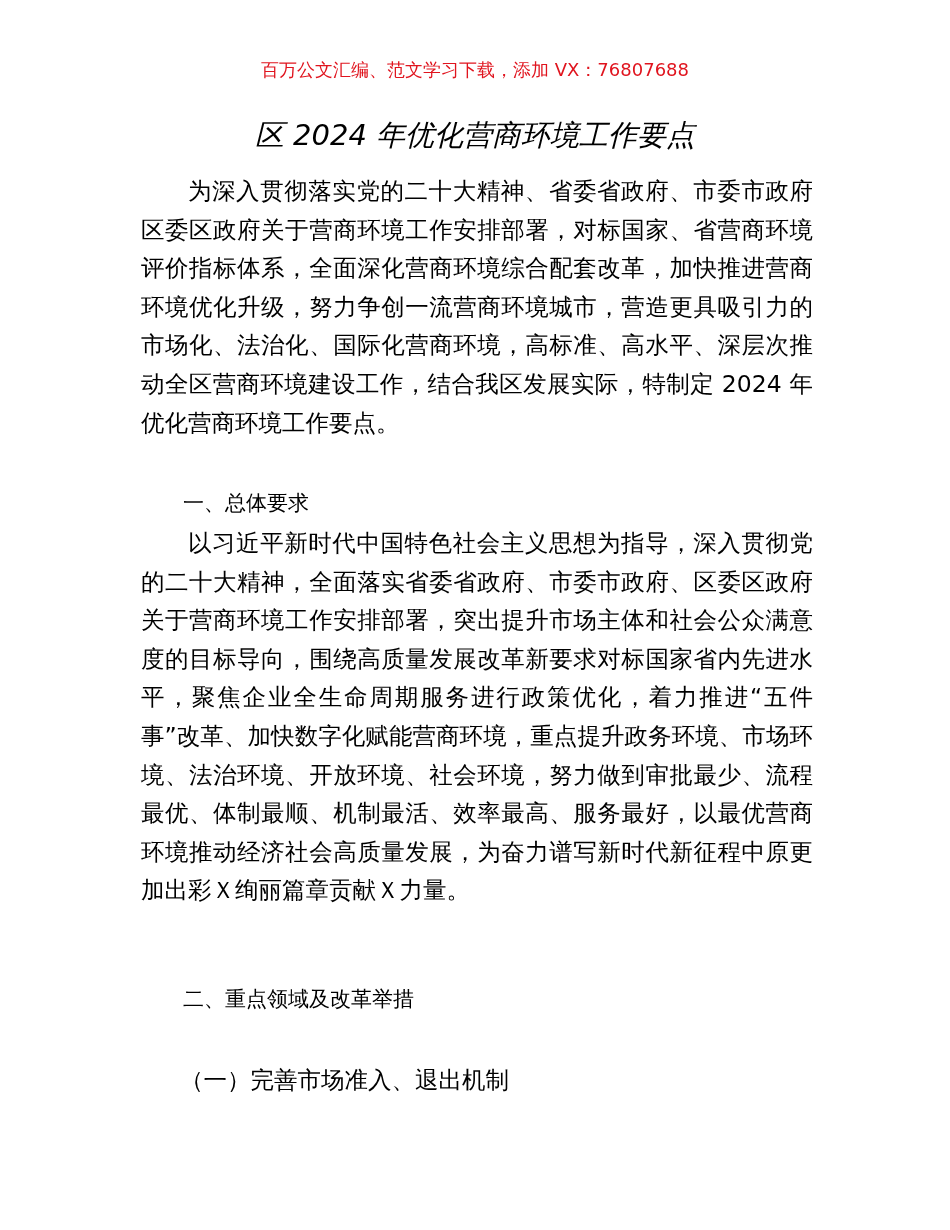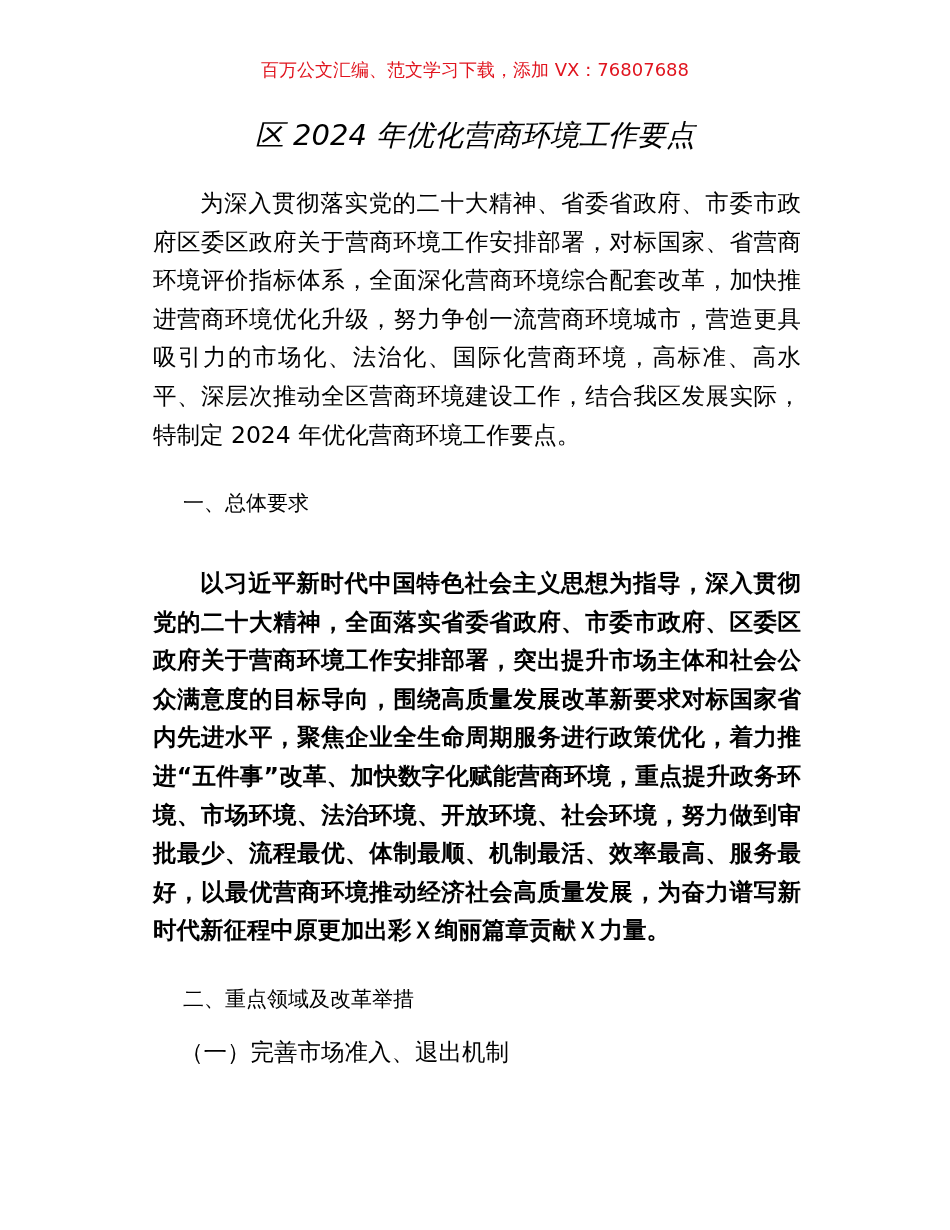--- a/index.html
+++ b/index.html
@@ -48,59 +48,60 @@
       position: absolute;
       left: 141px;
       width: 672px;
       font-size: 23.5px;
       line-height: 38.6px;
       text-align: justify;
       text-justify: inter-character;
       color: #000;
     }
     .para {
-      margin: 12px;
+      margin: 0;
       text-indent: 2em;
       text-align: justify;
       text-justify: inter-character;
     }
     .heading {
       position: absolute;
       left: 141px;
       font-size: 21px;
       line-height: 38px;
       color: #000;
       text-indent: 2em;
       white-space: nowrap;
     }
     .subheading {
       position: absolute;
       left: 180px;
       font-size: 23.5px;
       line-height: 38px;
       color: #000;
       white-space: nowrap;
+      margin-top: 28px;
     }
   </style>
 </head>
 <body>
 
 <div class="page">
 
   <div class="watermark">百万公文汇编、范文学习下载，添加 VX：76807688</div>
 
   <div class="title">区 2024 年优化营商环境工作要点</div>
 
   <div class="body-text" style="top:172px;">
     <p class="para">为深入贯彻落实党的二十大精神、省委省政府、市委市政府区委区政府关于营商环境工作安排部署，对标国家、省营商环境评价指标体系，全面深化营商环境综合配套改革，加快推进营商环境优化升级，努力争创一流营商环境城市，营造更具吸引力的市场化、法治化、国际化营商环境，高标准、高水平、深层次推动全区营商环境建设工作，结合我区发展实际，特制定 2024 年优化营商环境工作要点。</p>
   </div>
 
   <div class="heading" style="top:484px;">一、总体要求</div>
 
-  <div class="body-text" style="top:552px;font-weight:bold;">
+  <div class="body-text" style="top:524px;">
     <p class="para">以习近平新时代中国特色社会主义思想为指导，深入贯彻党的二十大精神，全面落实省委省政府、市委市政府、区委区政府关于营商环境工作安排部署，突出提升市场主体和社会公众满意度的目标导向，围绕高质量发展改革新要求对标国家省内先进水平，聚焦企业全生命周期服务进行政策优化，着力推进“五件事”改革、加快数字化赋能营商环境，重点提升政务环境、市场环境、法治环境、开放环境、社会环境，努力做到审批最少、流程最优、体制最顺、机制最活、效率最高、服务最好，以最优营商环境推动经济社会高质量发展，为奋力谱写新时代新征程中原更加出彩Ｘ绚丽篇章贡献Ｘ力量。</p>
   </div>
 
   <div class="heading" style="top:980px;">二、重点领域及改革举措</div>
 
   <div class="subheading" style="top:1033px;">（一）完善市场准入、退出机制</div>
 
 </div>
 
 </body></html>

